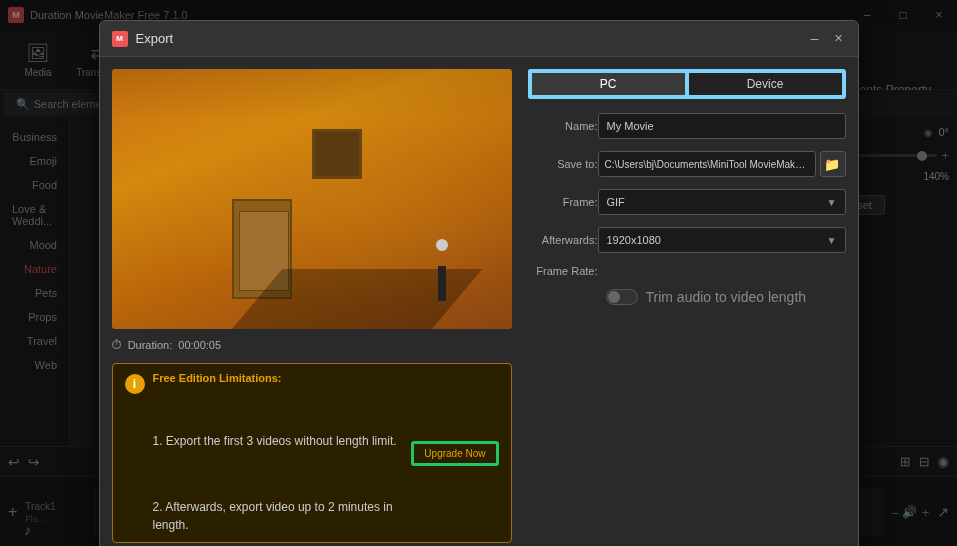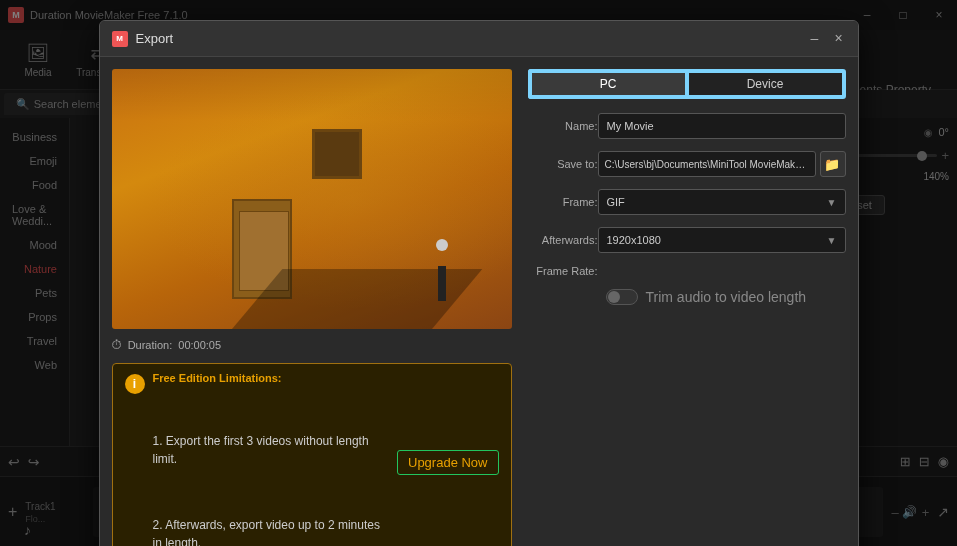--- a/index.html
+++ b/index.html
@@ -380,23 +380,23 @@
       margin-bottom: 13px;
     }
     .warning-text {
       font-size: 12px;
       color: #ccc;
       line-height: 1.5;
       margin-top: 48px;
     }
     .upgrade-btn {
       background: transparent;
-      border: 1px solid #22c55e;
+      border: 3px solid #22c55e;
       color: #e8a000;
-      font-size: 13px;
+      font-size: 10px;
       padding: 4px 10px;
       border-radius: 3px;
       cursor: pointer;
       white-space: nowrap;
       align-self: center;
     }
 
     
     .settings-section {
       flex: 1;

